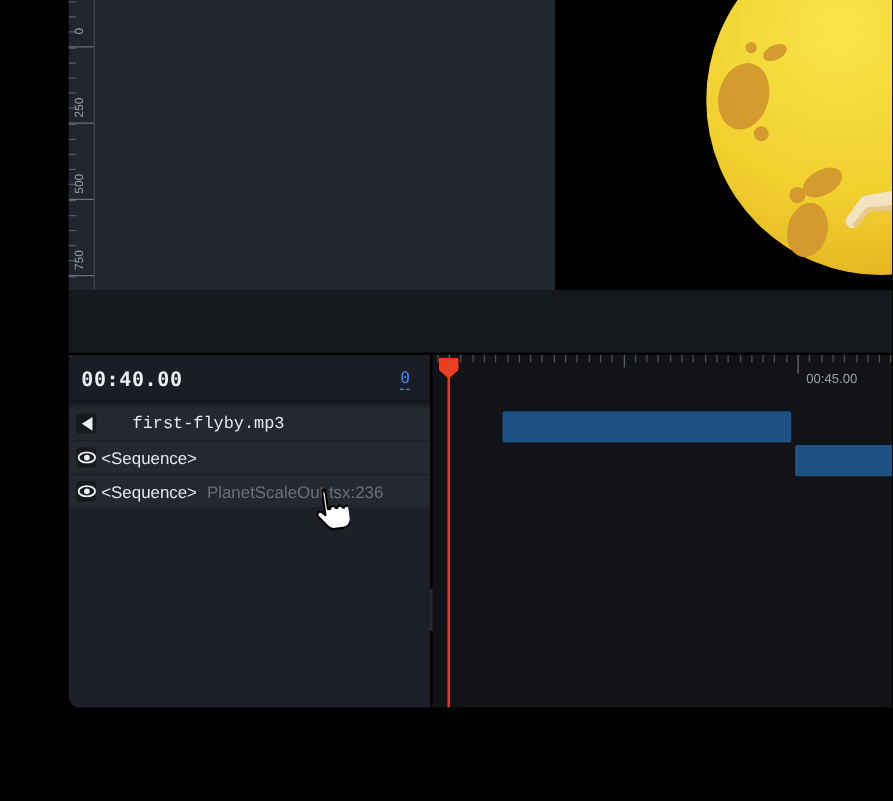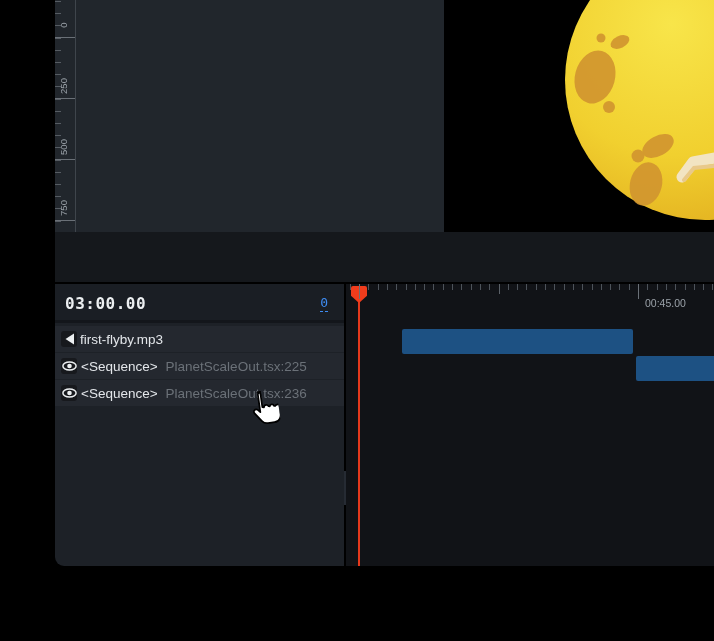--- a/index.html
+++ b/index.html
@@ -174,40 +174,39 @@
       <path d="M14 6.3 a4.2 4.2 0 0 1 0 6.4" fill="none" stroke="#f2f4f6" stroke-width="2"></path>
       <path d="M16.5 3.6 a7.5 7.5 0 0 1 0 11.8" fill="none" stroke="#f2f4f6" stroke-width="2"></path>
     </svg>
     <svg class="abs" style="left:648px;top:250px;" width="10" height="19">
       <path d="M9 1.5 H2.5 V17.5 H9" fill="none" stroke="#c7cbd0" stroke-width="2.6"></path>
     </svg>
   </div>
 
   <div class="abs tl-left">
     <div class="tl-header">
-      <span class="timecode">03:00.00</span>
+      <span class="timecode">00:40.00</span>
       <span class="frame-link">0</span>
     </div>
     <div class="track-row" style="top:42px;">
       <span class="icon-well">
         <svg width="11" height="12">
           <path d="M10 0.5 v11 L1.5 6 z" fill="#eceff1"></path>
         </svg>
       </span>
-      <span class="track-name" style="margin-left:3px;">first-flyby.mp3</span>
+      <span class="track-name" style="margin-left:29px;font-family:Liberation Mono, monospace;">first-flyby.mp3</span>
     </div>
     <div class="track-row" style="top:69px;">
       <span class="icon-well">
         <svg width="15" height="10">
           <ellipse cx="7.5" cy="5" rx="6.6" ry="4.1" fill="none" stroke="#eceff1" stroke-width="1.5"></ellipse>
           <circle cx="7.5" cy="5" r="2.3" fill="#eceff1"></circle>
         </svg>
       </span>
       <span class="track-name" style="margin-left:4px;">&lt;Sequence&gt;</span>
-      <span class="track-detail">PlanetScaleOut.tsx:225</span>
     </div>
     <div class="track-row" style="top:96px;">
       <span class="icon-well">
         <svg width="15" height="10">
           <ellipse cx="7.5" cy="5" rx="6.6" ry="4.1" fill="none" stroke="#eceff1" stroke-width="1.5"></ellipse>
           <circle cx="7.5" cy="5" r="2.3" fill="#eceff1"></circle>
         </svg>
       </span>
       <span class="track-name" style="margin-left:4px;">&lt;Sequence&gt;</span>
       <span class="track-detail">PlanetScaleOut.tsx:236</span>

